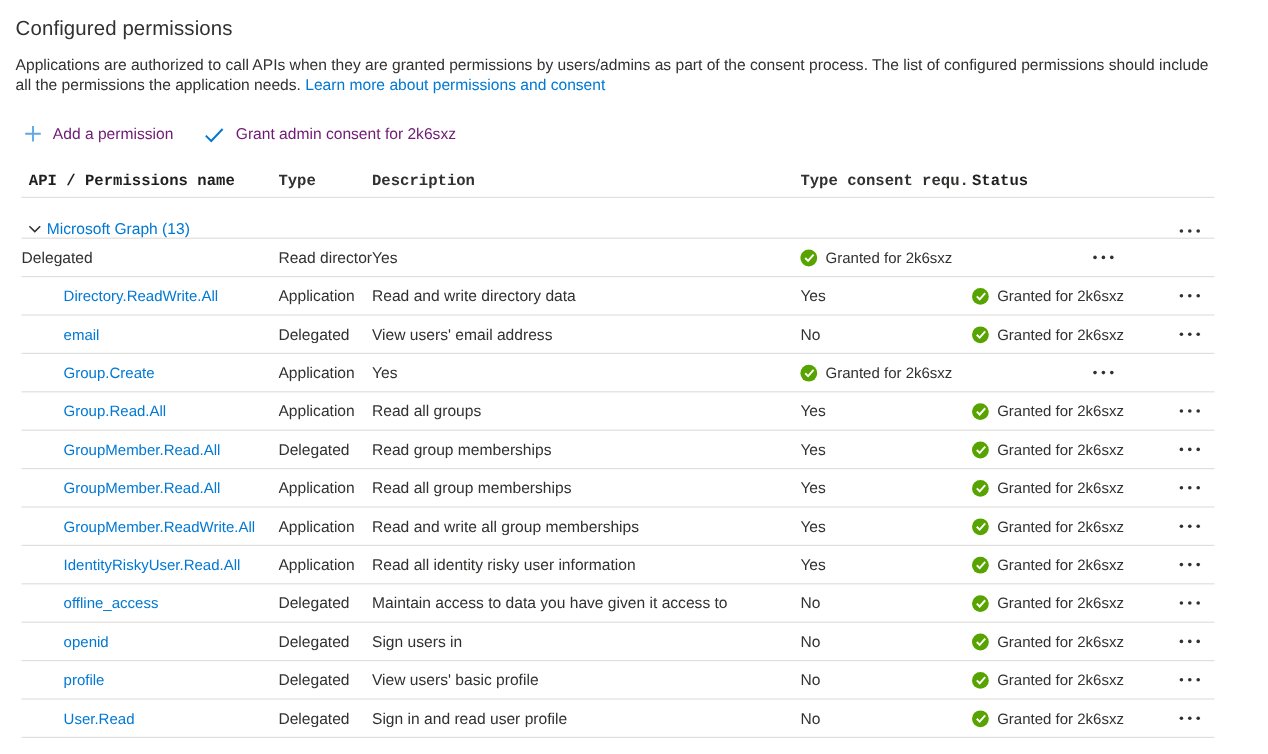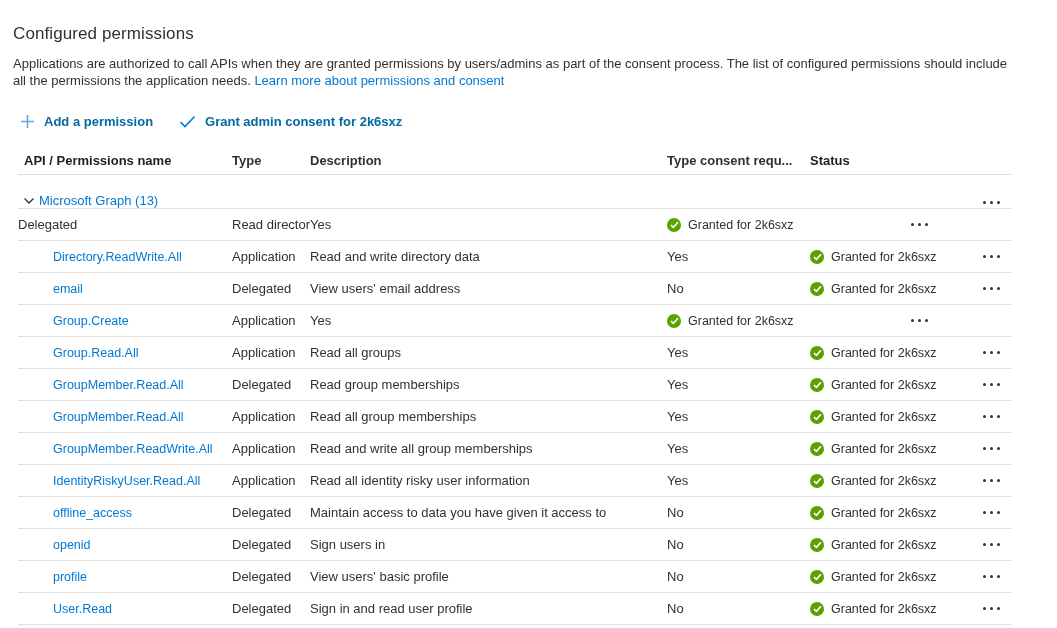--- a/index.html
+++ b/index.html
@@ -2,21 +2,21 @@
 <html><head>
 <meta charset="utf-8">
 <style>
   * { box-sizing: border-box; margin: 0; padding: 0; }
   html, body { width: 1057px; height: 628px; overflow: hidden; background: #ffffff; }
   body {
     font-family: "Liberation Sans", "DejaVu Sans", sans-serif;
     color: #323130;
     -webkit-font-smoothing: antialiased;
   }
-  .page { padding: 24px 0 0 13px; width: 983px; }
+  .page { padding: 14px 0 0 13px; width: 983px; }
 
   h1.page-title {
     font-size: 17px;
     font-weight: 400;
     color: #323130;
     letter-spacing: 0.1px;
   }
   .desc {
     margin-top: 12px;
     width: 1000px;
@@ -33,49 +33,49 @@
   .toolbar {
     margin-top: 22px;
     margin-left: 7px;
     display: flex;
     align-items: center;
     gap: 26px;
     height: 20px;
   }
   .cmd {
     display: flex;
-    align-items: center;
+    align-items: flex-end;
     gap: 9px;
     background: none;
     border: none;
     font-family: inherit;
     font-size: 13px;
-    color: #0369a1;
+    color: #701a75;
     cursor: pointer;
     padding: 0;
-    font-weight: bold;
   }
   .cmd svg { display: block; }
 
   .table {
     margin-left: 5px;
     margin-top: 16px;
     width: 994px;
   }
   .grid {
     display: grid;
     grid-template-columns: 214px 78px 357px 143px 130px 1fr;
     align-items: center;
   }
   .thead {
     height: 28px;
     border-bottom: 1px solid #e1dfdd;
     font-size: 13px;
     font-weight: 700;
     color: #201f1e;
+    font-family: Liberation Mono, monospace;
   }
   .thead .c-name { padding-left: 6px; }
 
   .group-row {
     height: 34px;
     display: flex;
     align-items: flex-end;
     border-bottom: 1px solid #e1dfdd;
     cursor: pointer;
   }

